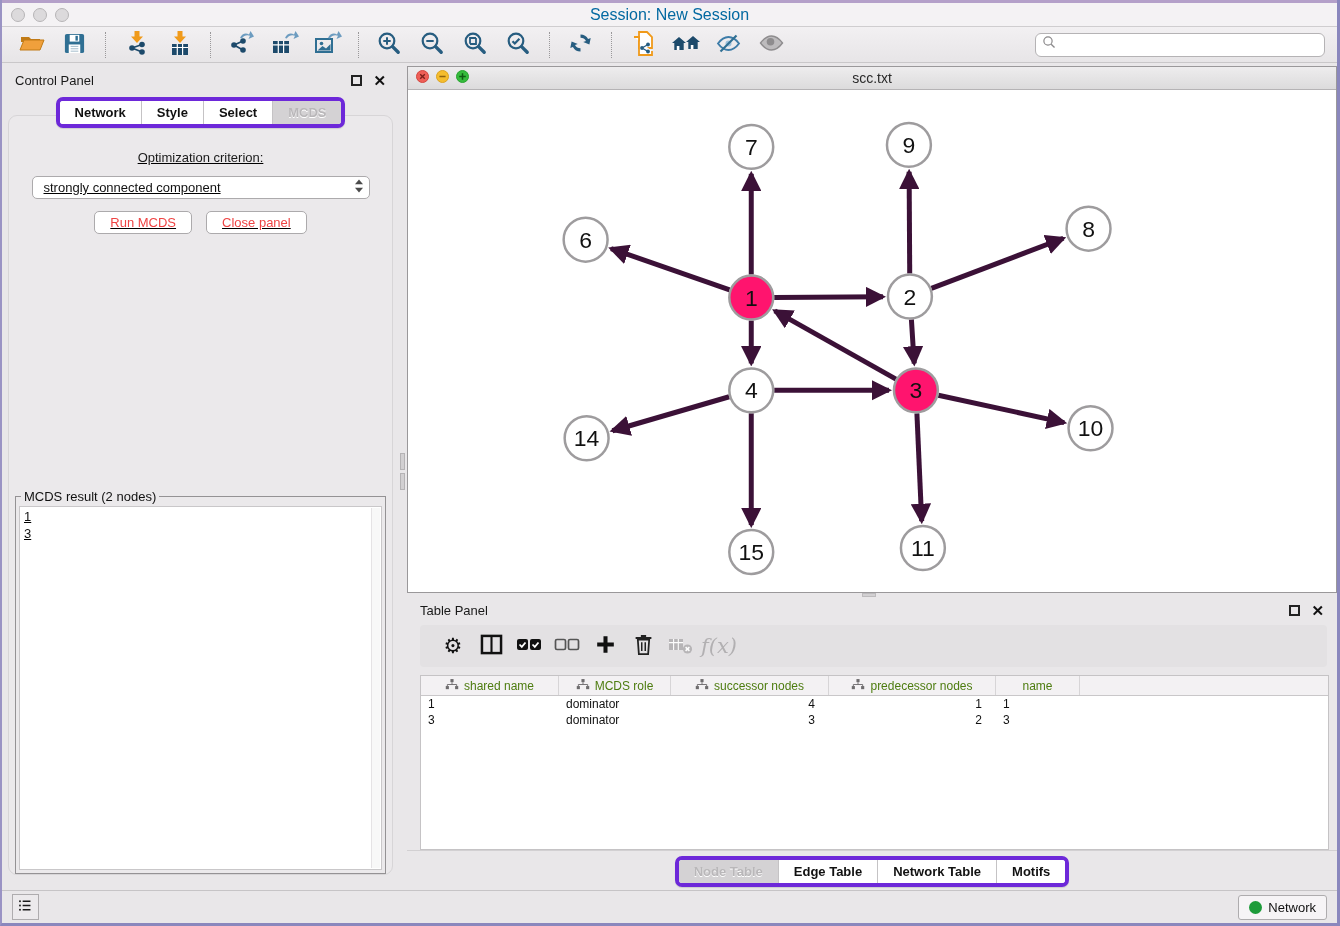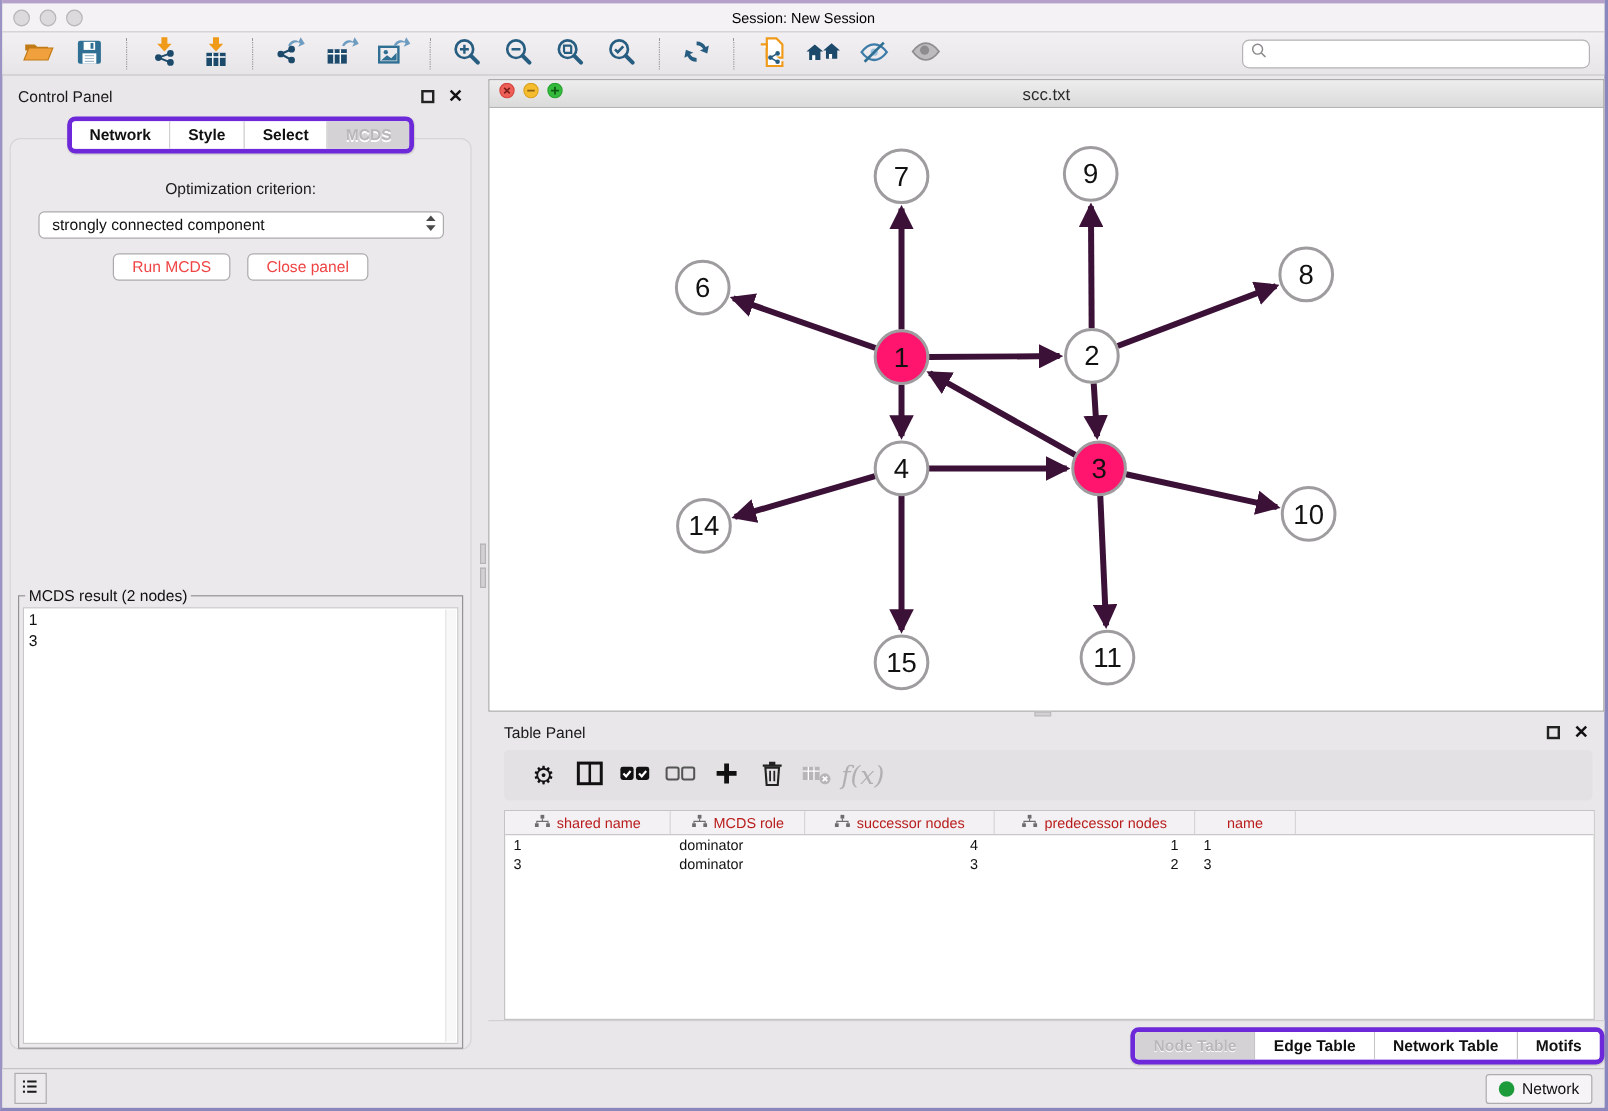--- a/index.html
+++ b/index.html
@@ -10,21 +10,21 @@
   }
   .app { position:absolute; inset:0; display:flex; flex-direction:column;
     border-left:2px solid #9a93c4; border-right:3px solid #8a87bd; border-bottom:3px solid #8a87bd; }
   .purple-top { height:3px; background:#b4a0c9; }
 
   
   .titlebar { height:24px; background:#f4f2f4; border-bottom:1px solid #cfcdcf;
     display:flex; align-items:center; position:relative; flex:0 0 auto; }
   .tl-group { display:flex; gap:8px; padding-left:9px; z-index:2; }
   .tl { width:14px; height:14px; border-radius:50%; background:#dcdadc; border:1px solid #b7b5b7; }
-  .titlebar .wtitle { position:absolute; left:0; right:0; text-align:center; color:#000000; font-size:12px; }
+  .titlebar .wtitle { position:absolute; left:0; right:0; text-align:center; color:#0369a1; font-size:16px; }
 
   
   .toolbar { height:36px; background:linear-gradient(#f2f0f2,#e7e5e7); border-bottom:1px solid #c9c7c9;
     display:flex; align-items:center; padding:0 8px; flex:0 0 auto; }
   #main-toolbar-icons { display:flex; align-items:center; }
   .tb-btn { width:43px; height:32px; background:none; border:none; display:flex; align-items:center; justify-content:center; }
   .tb-sep { width:1px; height:26px; border-left:1px dotted #9a989a; margin:0 9px; }
   .search-wrap { margin-left:auto; margin-right:4px; width:290px; height:24px; background:#fff;
     border:1px solid #b5b3b5; border-radius:6px; display:flex; align-items:center; padding:0 6px; }
   .search-wrap input { border:none; outline:none; flex:1; font-size:13px; background:transparent;
@@ -43,21 +43,21 @@
 
   .cp-tabs { display:flex; justify-content:center; margin-top:5px; margin-bottom:-13px; z-index:2; position:relative; }
   .seg { display:flex; border:4px solid #6d28d9; border-radius:7px; overflow:hidden; background:#fff;
     box-shadow:0 1px 1px rgba(0,0,0,.12); }
   .seg-btn { padding:4px 15px; font-size:13px; font-weight:bold; color:#111; background:#fff;
     border:none; border-right:1px solid #c5c3c5; font-family:"Liberation Sans",sans-serif; }
   .seg-btn:last-child { border-right:none; }
   .seg-btn.etched { background:#d4d2d4; color:#b9b7b9; text-shadow:0 1px 0 #fff; }
 
   .cp-body { flex:1; margin:0 6px 15px 6px; background:#ebe9eb; border:1px solid #d7d5d7;
-    border-radius:9px; padding-top:26px; display:flex; flex-direction:column; align-items:center; min-height:0; }
+    border-radius:9px; padding-top:26px; display:flex; flex-direction:column; align-items:center; min-height:0;text-decoration:underline; }
   .opt-label { font-size:13px; color:#1a1a1a; margin:8px 0 11px; }
   .criterion { width:338px; height:23px; background:#fff; border:1px solid #acaaac; border-radius:5px;
     display:flex; align-items:center; padding:0 4px 0 11px; font-size:13px; color:#111; }
   .criterion .ctext { flex:1; }
   .cp-buttons { display:flex; gap:14px; margin-top:12px; }
   .btn { background:#fff; border:1px solid #acaaac; border-radius:5px; font-size:13px; color:#ef4444;
     padding:3px 15px; height:23px; font-family:"Liberation Sans",sans-serif; }
 
   .result-group { margin-top:auto; width:371px; height:378px; border:1px solid #949294;
     position:relative; padding:9px 3px 3px 3px; flex:0 0 auto; }
@@ -93,28 +93,28 @@
   .tp-toolbar { height:42px; background:#e3e1e3; border-radius:4px; margin:3px 10px 8px 13px;
     display:flex; align-items:center; padding-left:14px; flex:0 0 auto; }
   .tp-btn { width:38px; height:36px; background:none; border:none; display:flex; align-items:center; justify-content:center; }
   .fx { font-family:"DejaVu Serif", serif; font-style:italic; font-size:21px; color:#b2b0b2; }
   .gear-glyph { font-size:21px; color:#111; font-family:"DejaVu Sans",sans-serif; line-height:1; }
 
   .table-wrap { flex:1; margin:0 8px 0 13px; background:#fff; border:1px solid #c5c3c5;
     display:flex; flex-direction:column; min-height:0; }
   .thead { display:flex; background:#f3f1f3; border-bottom:1px solid #c9c7c9; height:20px; flex:0 0 auto; font-size:12px; }
   .th { display:flex; align-items:center; justify-content:center; gap:5px; border-right:1px solid #d7d5d7;
-    height:100%; color:#b91c1c; }
+    height:100%; color:#4d7c0f; }
   .th:last-child { border-right:none; }
   .tbody { flex:1; overflow:hidden; }
   .trow { display:flex; height:16px; align-items:center; font-size:12px; color:#111; }
   .td { height:100%; display:flex; align-items:center; padding:0 4px 0 7px; }
   .td.r { justify-content:flex-end; padding-right:14px; }
 
-  .tp-tabs { display:flex; justify-content:flex-end; padding:5px 0 3px; flex:0 0 auto; background:#e9e7e9;
+  .tp-tabs { display:flex; justify-content:center; padding:5px 0 3px; flex:0 0 auto; background:#e9e7e9;
     border-top:1px solid #d2d0d2; margin-top:0; }
 
   
   .statusbar { height:33px; border-top:1px solid #c6c4c6; background:#e9e7e9;
     display:flex; align-items:center; padding:0 10px; flex:0 0 auto; }
   .status-btn { width:27px; height:26px; background:#eceaec; border:1px solid #aeacae;
     display:flex; align-items:center; justify-content:center; }
   .memory-btn { margin-left:auto; background:#f6f4f6; border:1px solid #aeacae; border-radius:3px;
     height:25px; display:flex; align-items:center; gap:6px; padding:0 10px; font-size:13px; color:#111;
     font-family:"Liberation Sans",sans-serif; }

